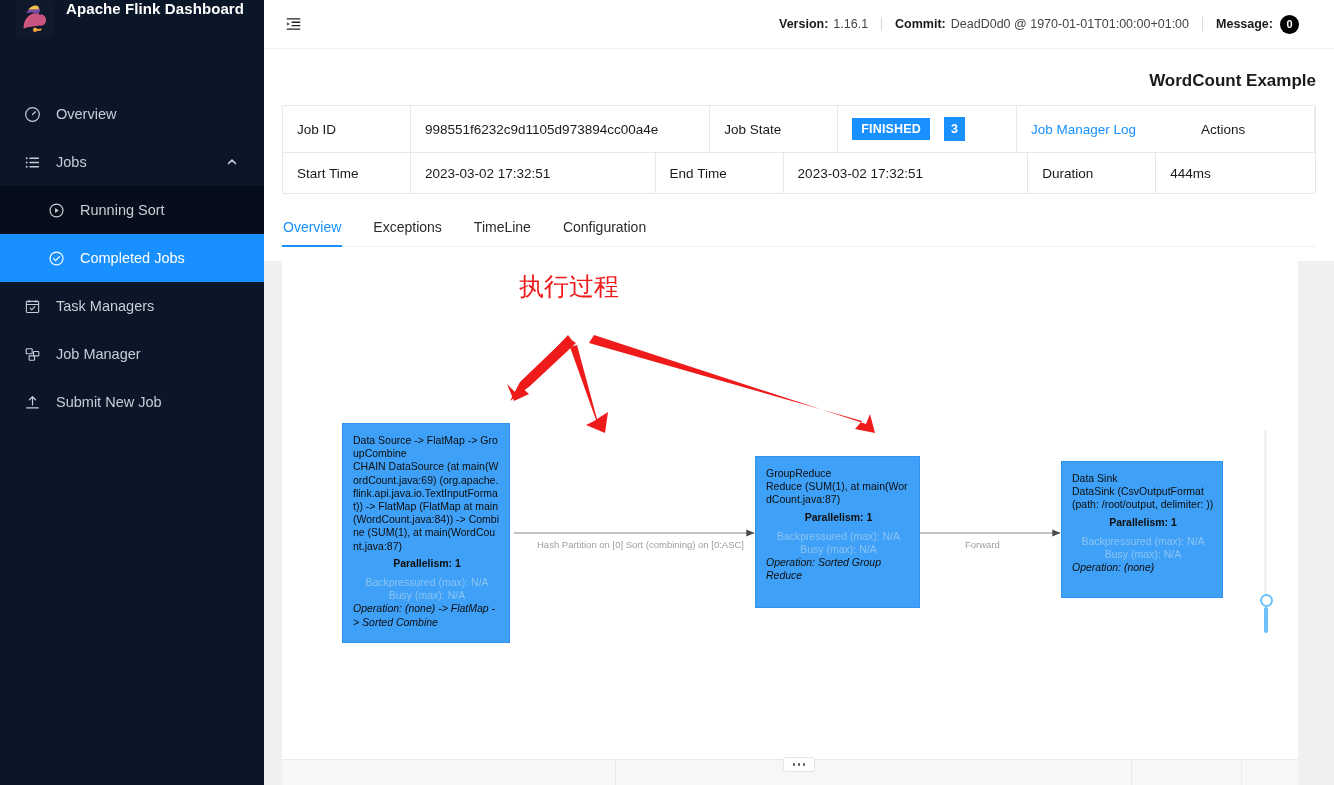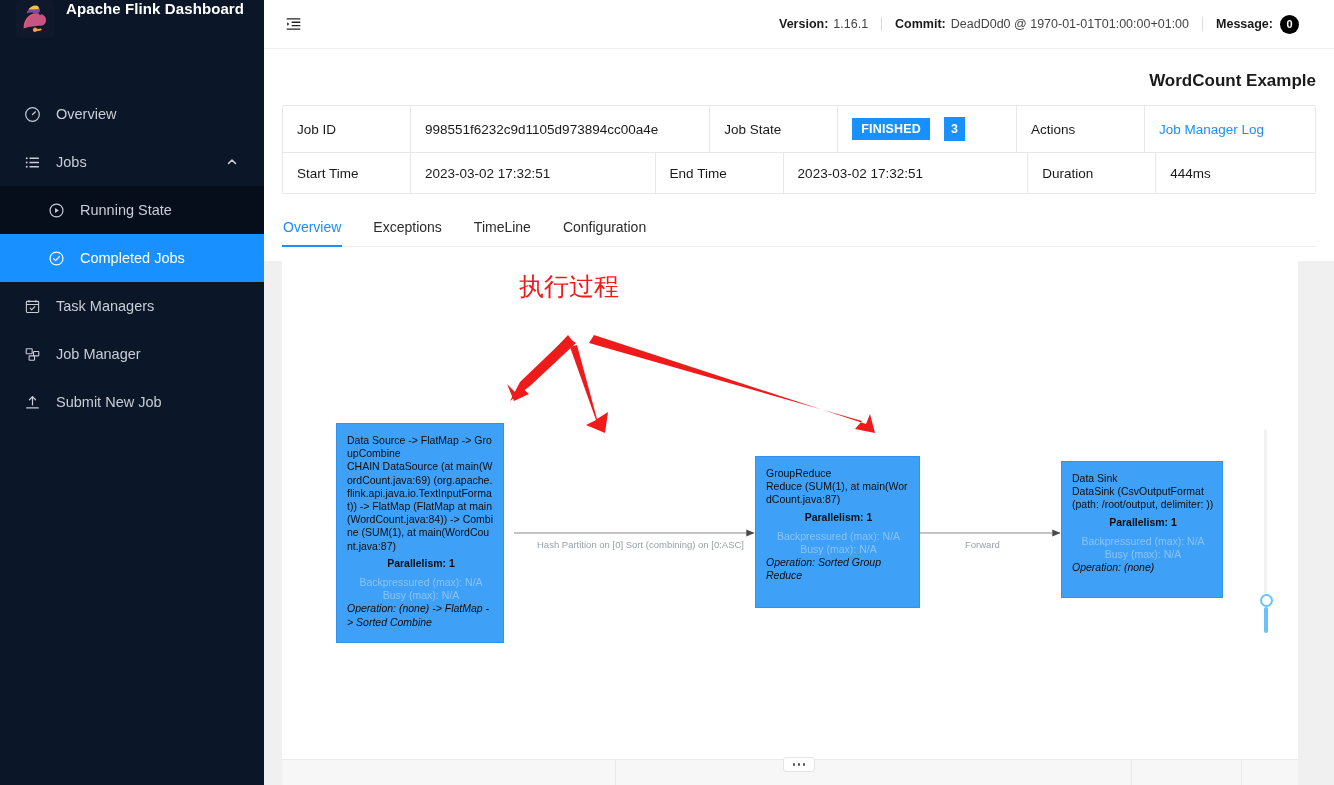--- a/index.html
+++ b/index.html
@@ -316,21 +316,21 @@
       </div>
 
       <div class="nav-sub">
         <div class="nav-item sub">
           <span class="ico">
             <svg width="17" height="17" viewBox="0 0 20 20" fill="none" stroke="currentColor" stroke-width="1.4">
               <circle cx="10" cy="10" r="7.6"></circle>
                 <path d="M8.3 7.2l4.4 2.8-4.4 2.8z" fill="currentColor" stroke="none"></path>
             </svg>
           </span>
-          <span>Running State</span>
+          <span>Running Sort</span>
         </div>
         <div class="nav-item sub active">
           <span class="ico">
             <svg width="17" height="17" viewBox="0 0 20 20" fill="none" stroke="currentColor" stroke-width="1.4">
               <circle cx="10" cy="10" r="7.6"></circle>
                 <path d="M6.6 10.2l2.3 2.3 4.5-4.8" stroke-linecap="round" stroke-linejoin="round"></path>
             </svg>
           </span>
           <span>Completed Jobs</span>
         </div>
@@ -408,24 +408,24 @@
 
       <div class="info-table">
         <div class="info-row">
           <div class="cell label">Job ID</div>
           <div class="cell val c-jobid">998551f6232c9d1105d973894cc00a4e</div>
           <div class="cell label">Job State</div>
           <div class="cell val c-state">
             <span class="state-badge">FINISHED</span>
             <span class="state-count">3</span>
           </div>
-          <div class="cell label">Actions</div>
           <div class="cell val last c-act">
             <span class="link">Job Manager Log</span>
           </div>
+          <div class="cell label">Actions</div>
         </div>
         <div class="info-row">
           <div class="cell label">Start Time</div>
           <div class="cell val c-jobid">2023-03-02 17:32:51</div>
           <div class="cell label">End Time</div>
           <div class="cell val c-state">2023-03-02 17:32:51</div>
           <div class="cell label">Duration</div>
           <div class="cell val last c-act">444ms</div>
         </div>
       </div>
@@ -446,21 +446,21 @@
                 <path d="M0,0.8 L7.5,4 L0,7.2 z" fill="#4a4a4a"></path>
               </marker>
             </defs>
             <line x1="232" y1="272" x2="472" y2="272" stroke="#8a8a8a" stroke-width="1.1" marker-end="url(#ah)"></line>
             <line x1="638" y1="272" x2="778" y2="272" stroke="#8a8a8a" stroke-width="1.1" marker-end="url(#ah)"></line>
           </svg>
 
           <div class="edge-label" style="left:255px; top:278px;">Hash Partition on [0] Sort (combining) on [0:ASC]</div>
           <div class="edge-label" style="left:683px; top:278px;">Forward</div>
 
-          <div class="node" style="left:54px; top:162px; width:168px; height:220px;">
+          <div class="node" style="left:60px; top:162px; width:168px; height:220px;">
             <div class="n-head">Data Source -&gt; FlatMap -&gt; GroupCombine</div>
             <div class="n-head">CHAIN DataSource (at main(WordCount.java:69) (org.apache.flink.api.java.io.TextInputFormat)) -&gt; FlatMap (FlatMap at main(WordCount.java:84)) -&gt; Combine (SUM(1), at main(WordCount.java:87)</div>
             <div class="n-par">Parallelism: 1</div>
             <div class="n-sp"></div>
             <div class="n-dim">Backpressured (max): N/A</div>
             <div class="n-dim">Busy (max): N/A</div>
             <div class="n-op">Operation: (none) -&gt; FlatMap -&gt; Sorted Combine</div>
           </div>
 
           <div class="node" style="left:473px; top:195px; width:165px; height:152px;">

